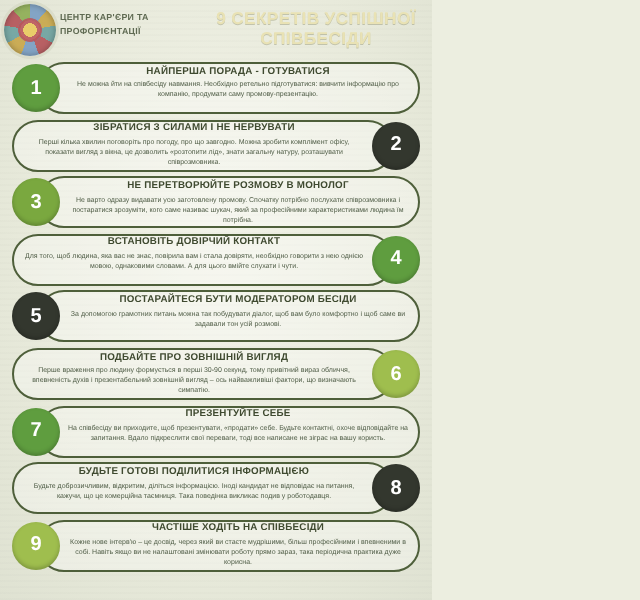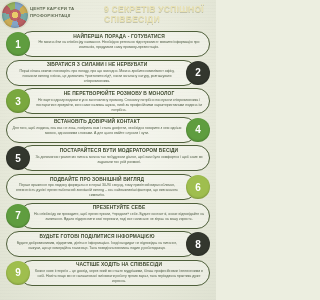--- a/index.html
+++ b/index.html
@@ -53,21 +53,21 @@
     background:radial-gradient(circle,#e8c95f 0 40%,#b9565c 41% 70%,#5f86ab 71% 100%);
     opacity:.9;
   }
   .org{
     position:absolute;left:30px;top:6px;width:72px;
     font-size:4.4px;line-height:1.5;font-weight:bold;letter-spacing:.15px;
     color:#5f6a52;text-transform:uppercase;
   }
   .title{
     position:absolute;left:104px;top:4px;right:4px;
-    text-align:left;
+    text-align:center;
     font-size:8.6px;line-height:1.22;font-weight:bold;letter-spacing:.2px;
     color:#e9e2b4;text-transform:uppercase;
     text-shadow:0 .5px 0 rgba(120,120,80,.35);
   }
 
   
   .list{
     position:absolute;top:29px;left:0;right:0;bottom:0;
   }
   .item{

